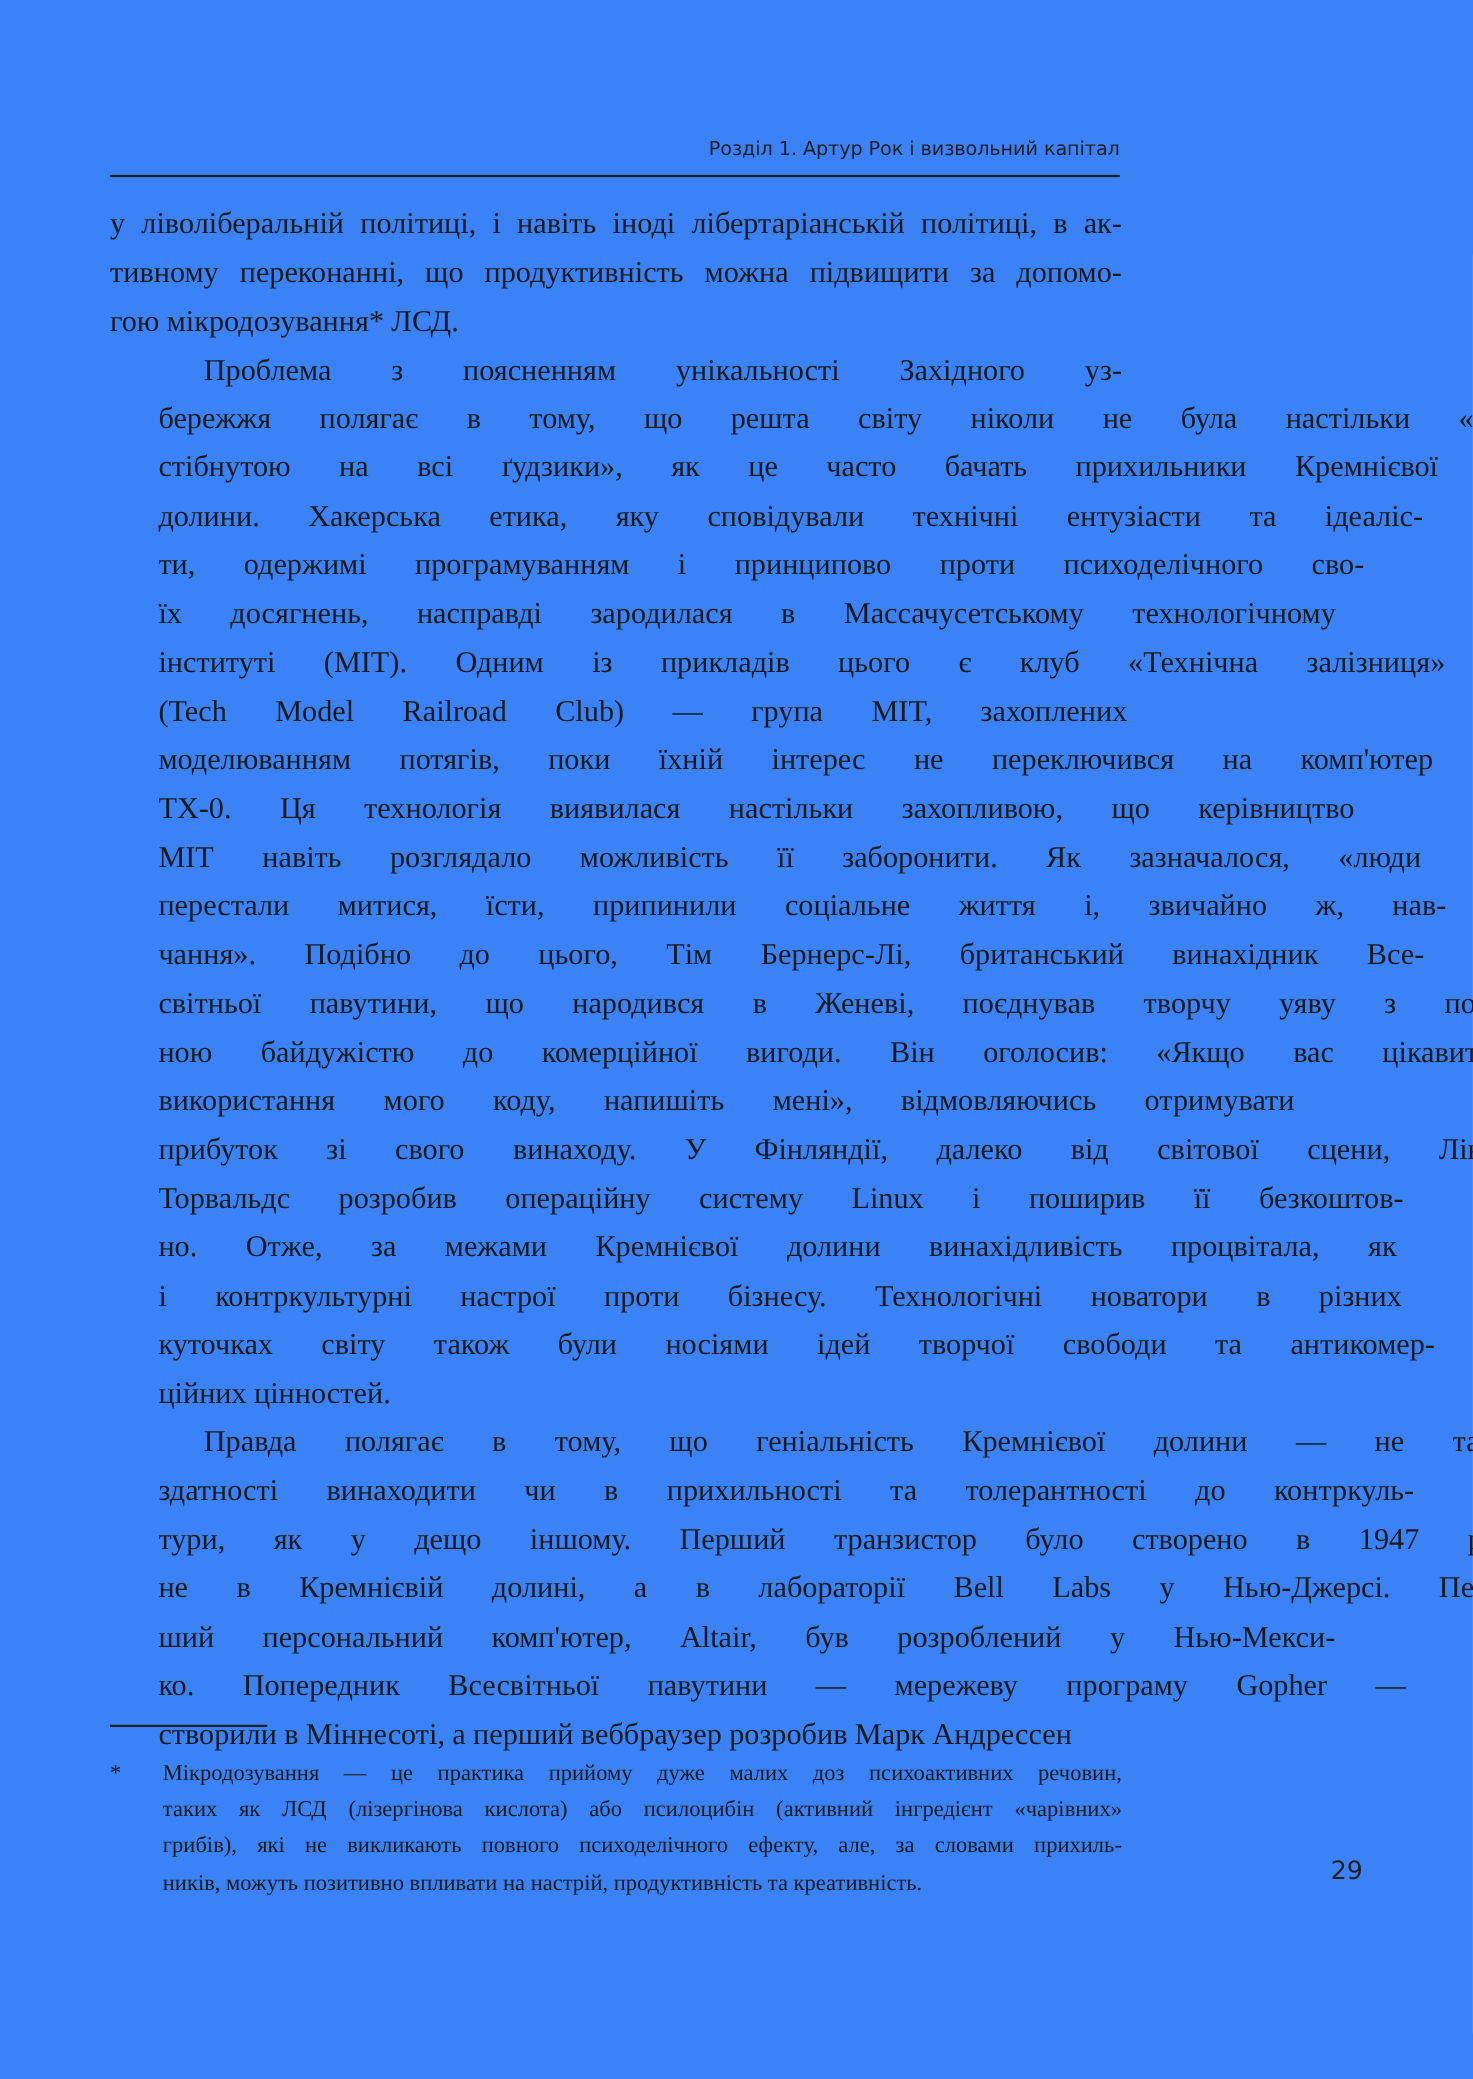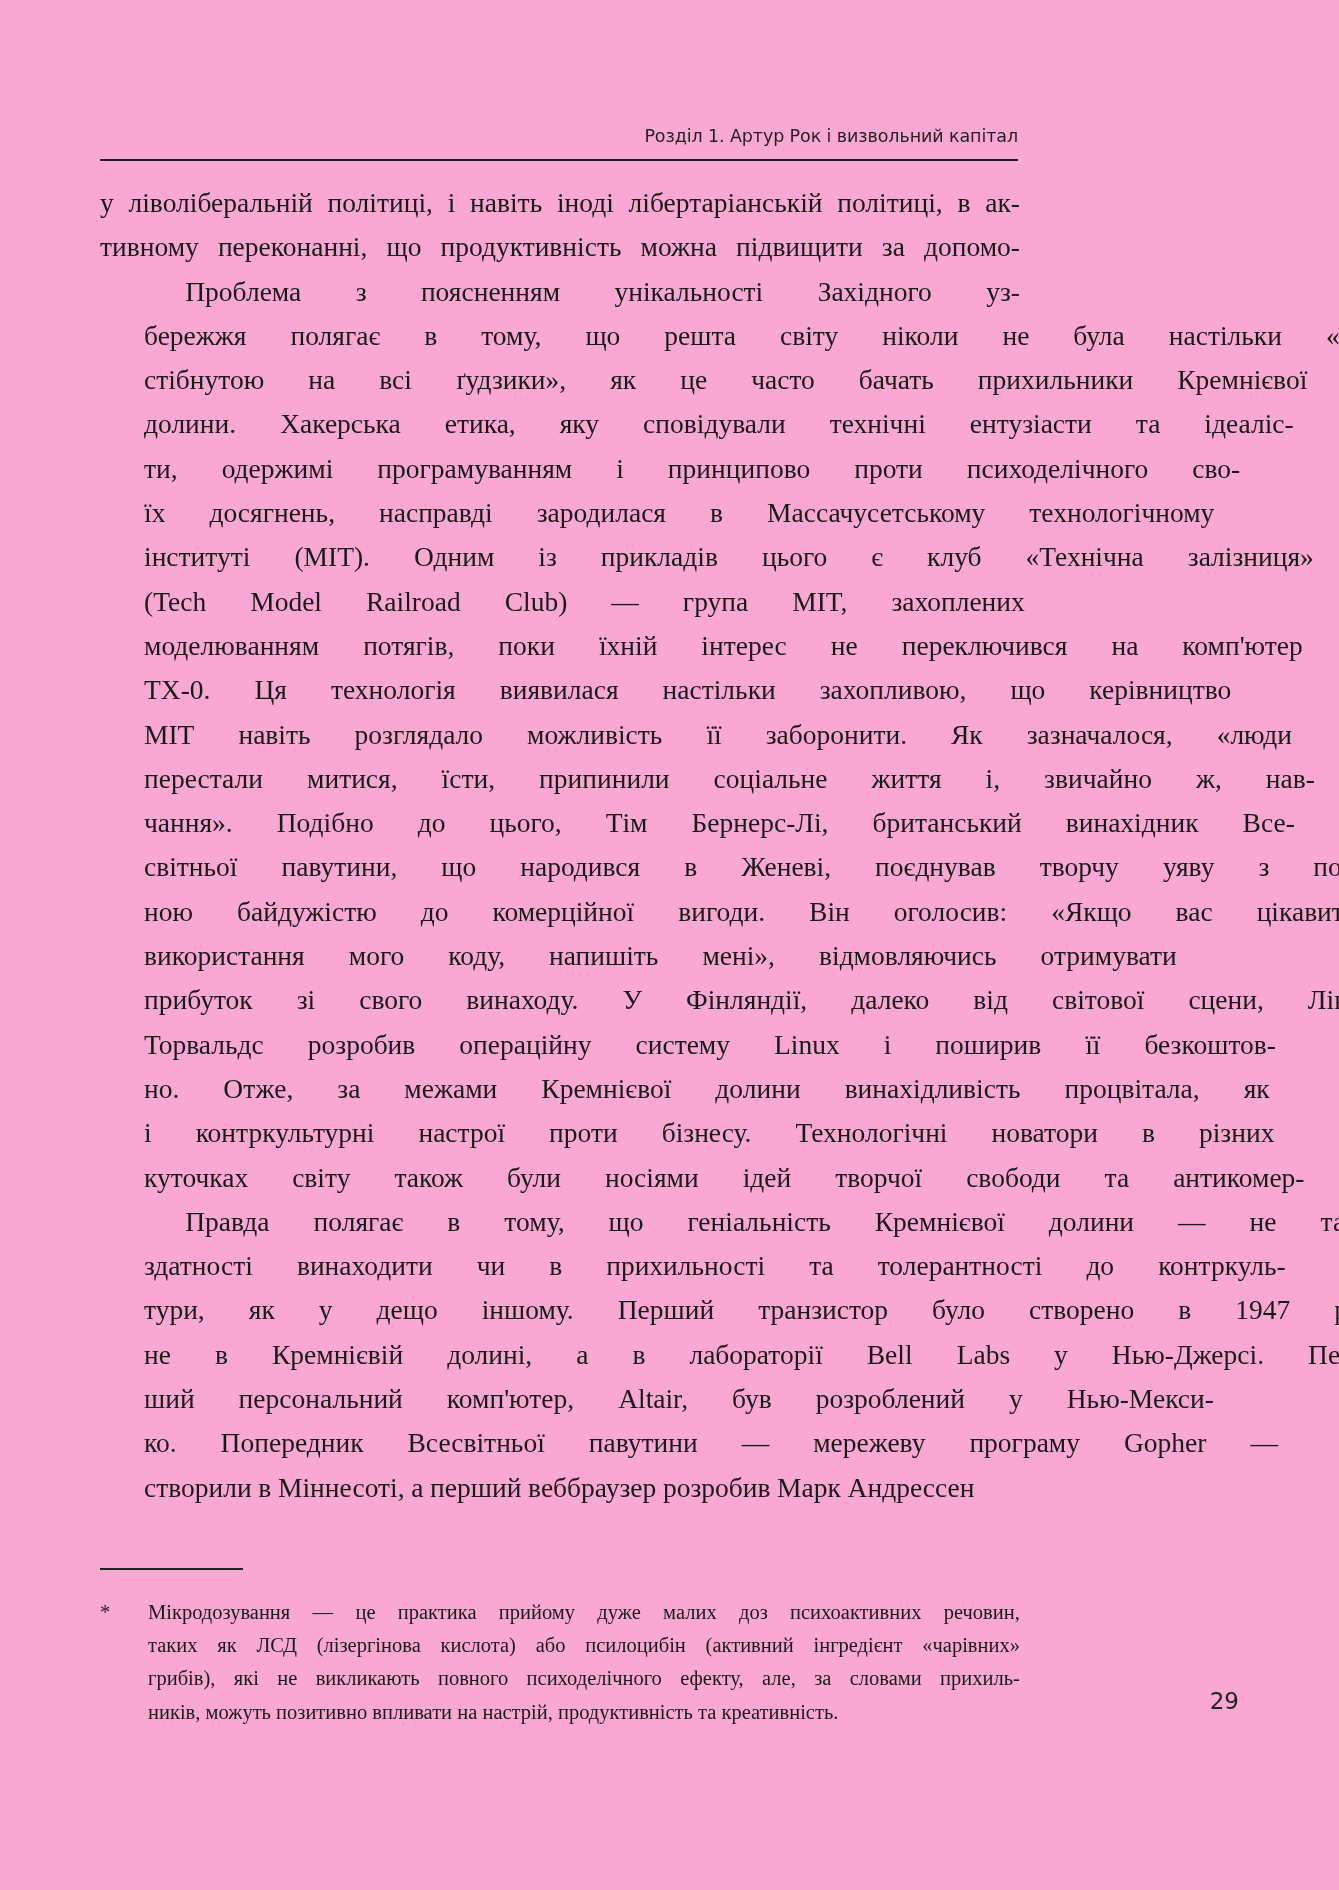--- a/index.html
+++ b/index.html
@@ -14,21 +14,21 @@
     font-family: "Liberation Serif", "DejaVu Serif", serif;
     color: #1a1a1a;
     overflow: hidden;
   }
 
   .page {
     position: absolute;
     left: 0; top: 0;
     width: 1339px;
     height: 1890px;
-    background: #f9a8d4;
+    background: #3b82f6;
   }
 
   
   .running-head {
     position: absolute;
     left: 100px;
     top: 126px;
     width: 918px;
     text-align: right;
     font-family: "DejaVu Sans", "Liberation Sans", sans-serif;
@@ -152,20 +152,21 @@
         <span class="tline just">
           <span>тивному</span>
           <span>переконанні,</span>
           <span>що</span>
           <span>продуктивність</span>
           <span>можна</span>
           <span>підвищити</span>
           <span>за</span>
           <span>допомо-</span>
         </span>
+        <span class="tline">гою мікродозування* ЛСД.</span>
       </div>
       <div class="para indent">
         <span class="tline just">
           <span>  Проблема</span>
           <span>з</span>
           <span>поясненням</span>
           <span>унікальності</span>
           <span>Західного</span>
           <span>уз-</span>
         </span>
@@ -387,20 +388,21 @@
           <span>світу</span>
           <span>також</span>
           <span>були</span>
           <span>носіями</span>
           <span>ідей</span>
           <span>творчої</span>
           <span>свободи</span>
           <span>та</span>
           <span>антикомер-</span>
         </span>
+        <span class="tline">ційних цінностей.</span>
       </div>
       <div class="para indent">
         <span class="tline just">
           <span>  Правда</span>
           <span>полягає</span>
           <span>в</span>
           <span>тому,</span>
           <span>що</span>
           <span>геніальність</span>
           <span>Кремнієвої</span>

